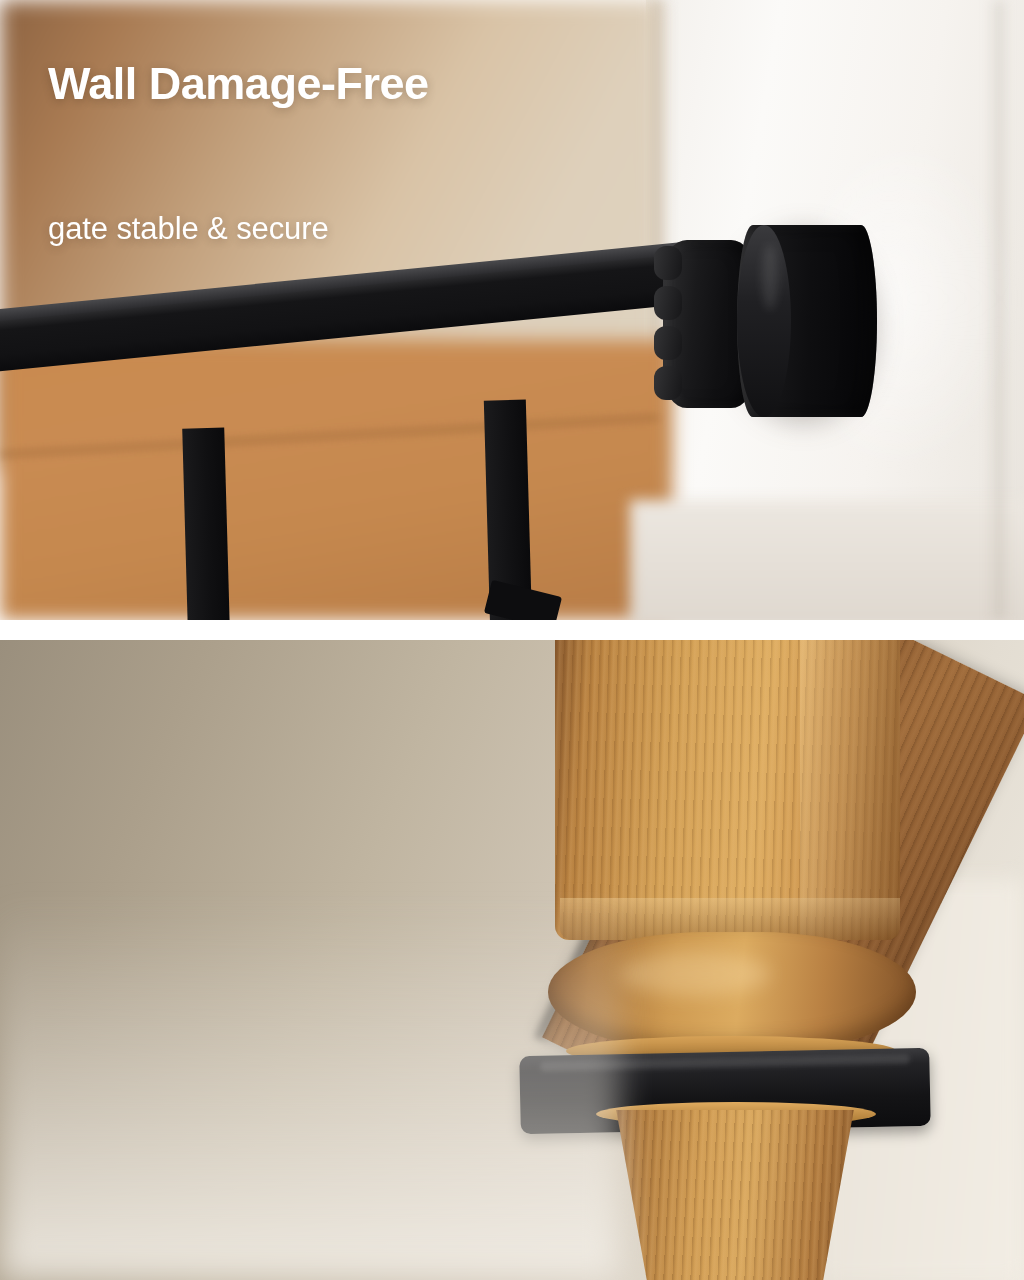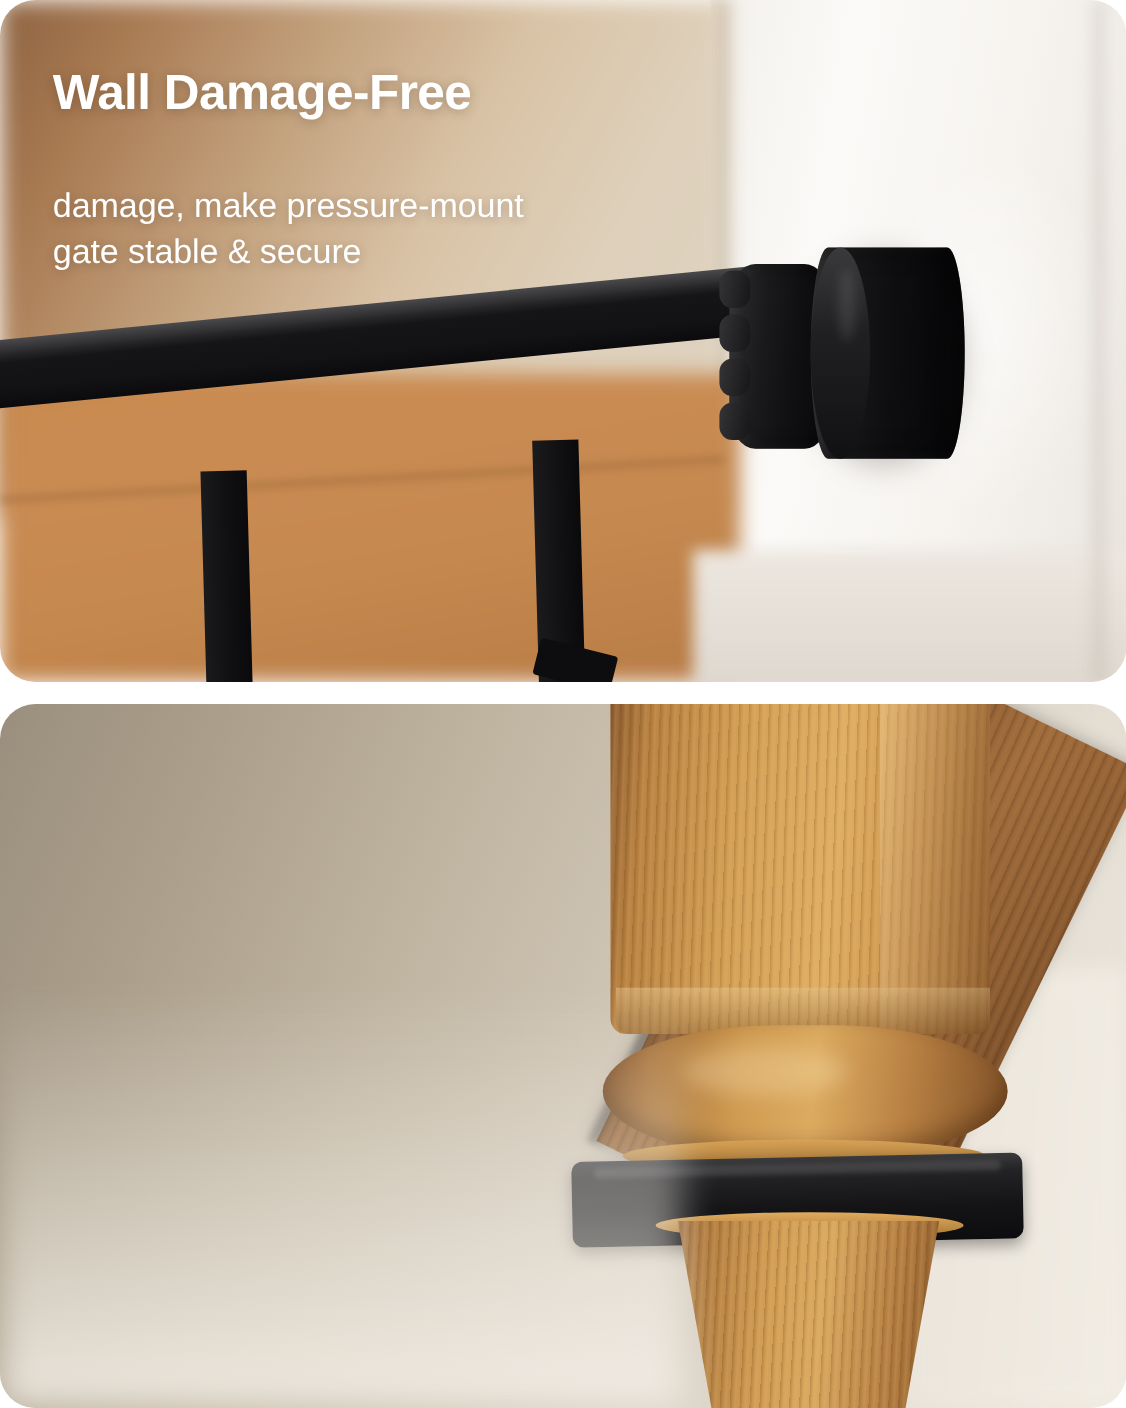--- a/index.html
+++ b/index.html
@@ -7,21 +7,21 @@
   body {
     width:1024px; height:1280px;
     font-family:"Liberation Sans", sans-serif;
     overflow:hidden;
     position:relative;
   }
 
   .page { position:relative; width:1024px; height:1280px; background:#ffffff; }
 
   
-  .panel { position:absolute; left:0; width:1024px; overflow:hidden;border-radius:32px; }
+  .panel { position:absolute; left:0; width:1024px; overflow:hidden; }
   #panel-top    { top:0;   height:620px; }
   #panel-bottom { top:640px; height:640px; }
 
   .divider { position:absolute; left:0; top:620px; width:1024px; height:20px; background:#ffffff; }
 
   
   .layer { position:absolute; }
 
   
   .t-wall-right {
@@ -289,21 +289,21 @@
       <div class="t-knob-lobe" style="top:126px;"></div>
     </div>
     <div class="layer t-disc"></div>
     <div class="layer t-disc-face"></div>
     <div class="layer t-disc-hl"></div>
 
     <div class="txt-block" id="text-top">
       <div class="headline">Wall Damage-Free</div>
       <div class="subtext">
         <br>
-        <span>damage, make pressure-mount</span><br>
+        <br>
         <span>gate stable &amp; secure</span>
       </div>
     </div>
   </div>
 
   <div class="divider"></div>
 
   <div class="panel" id="panel-bottom">
     <div class="layer b-wall"></div>
     <div class="layer b-wall-right"></div>

